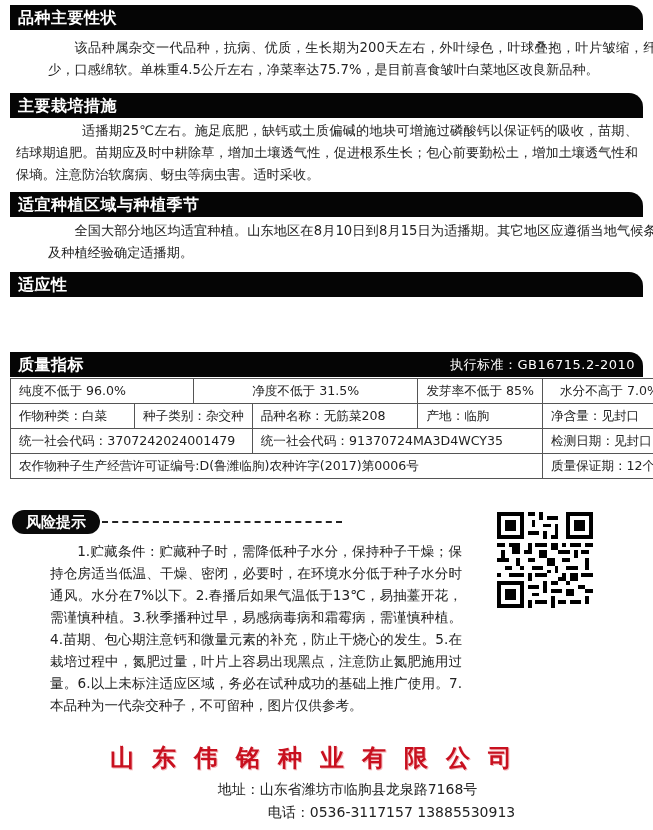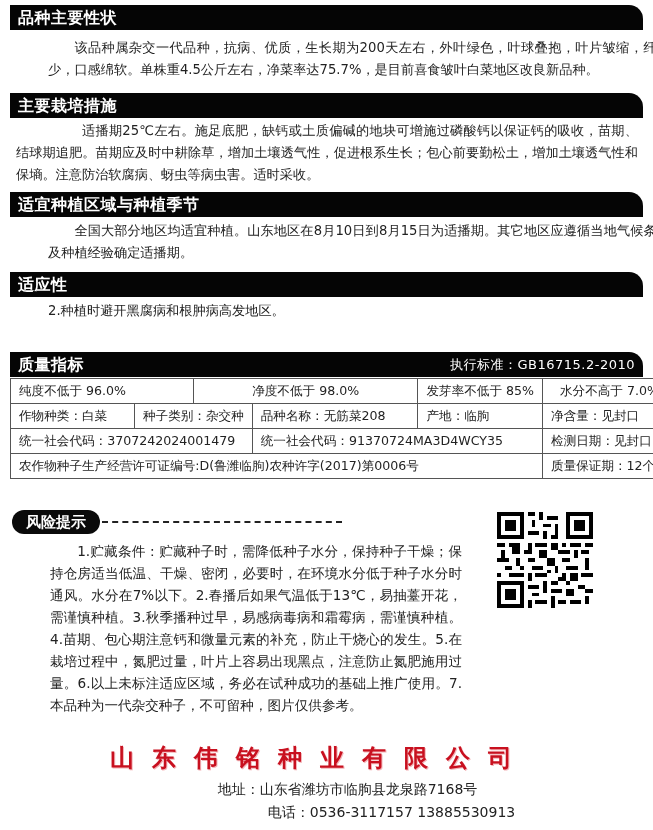--- a/index.html
+++ b/index.html
@@ -77,33 +77,32 @@
 
 <div class="sec-head" style="top:192px;">
   <span>适宜种植区域与种植季节</span>
 </div>
 <div class="para indent" style="top:220px;">全国大部分地区均适宜种植。山东地区在8月10日到8月15日为适播期。其它地区应遵循当地气候条件及种植经验确定适播期。</div>
 
 <div class="sec-head" style="top:272px;">
   <span>适应性</span>
 </div>
 <div class="para" style="top:300px; padding-left:32px;">
-  <div>2.种植时避开黑腐病和根肿病高发地区。</div>
 </div>
 
 <div class="sec-head" style="top:352px;">
   <span>质量指标</span>
   <span class="right">执行标准：GB16715.2-2010</span>
 </div>
 
 <table class="q">
   <tbody>
       <tr>
     <td colspan="2">纯度不低于 96.0%</td>
-    <td colspan="2" class="c">净度不低于 98.0%</td>
+    <td colspan="2" class="c">净度不低于 31.5%</td>
     <td colspan="2" class="c">发芽率不低于 85%</td>
     <td class="c">水分不高于 7.0%</td>
   </tr>
   <tr>
     <td>作物种类：白菜</td>
     <td colspan="2" class="c">种子类别：杂交种</td>
     <td>品种名称：无筋菜208</td>
     <td>产地：临朐</td>
     <td colspan="2">净含量：见封口</td>
   </tr>

